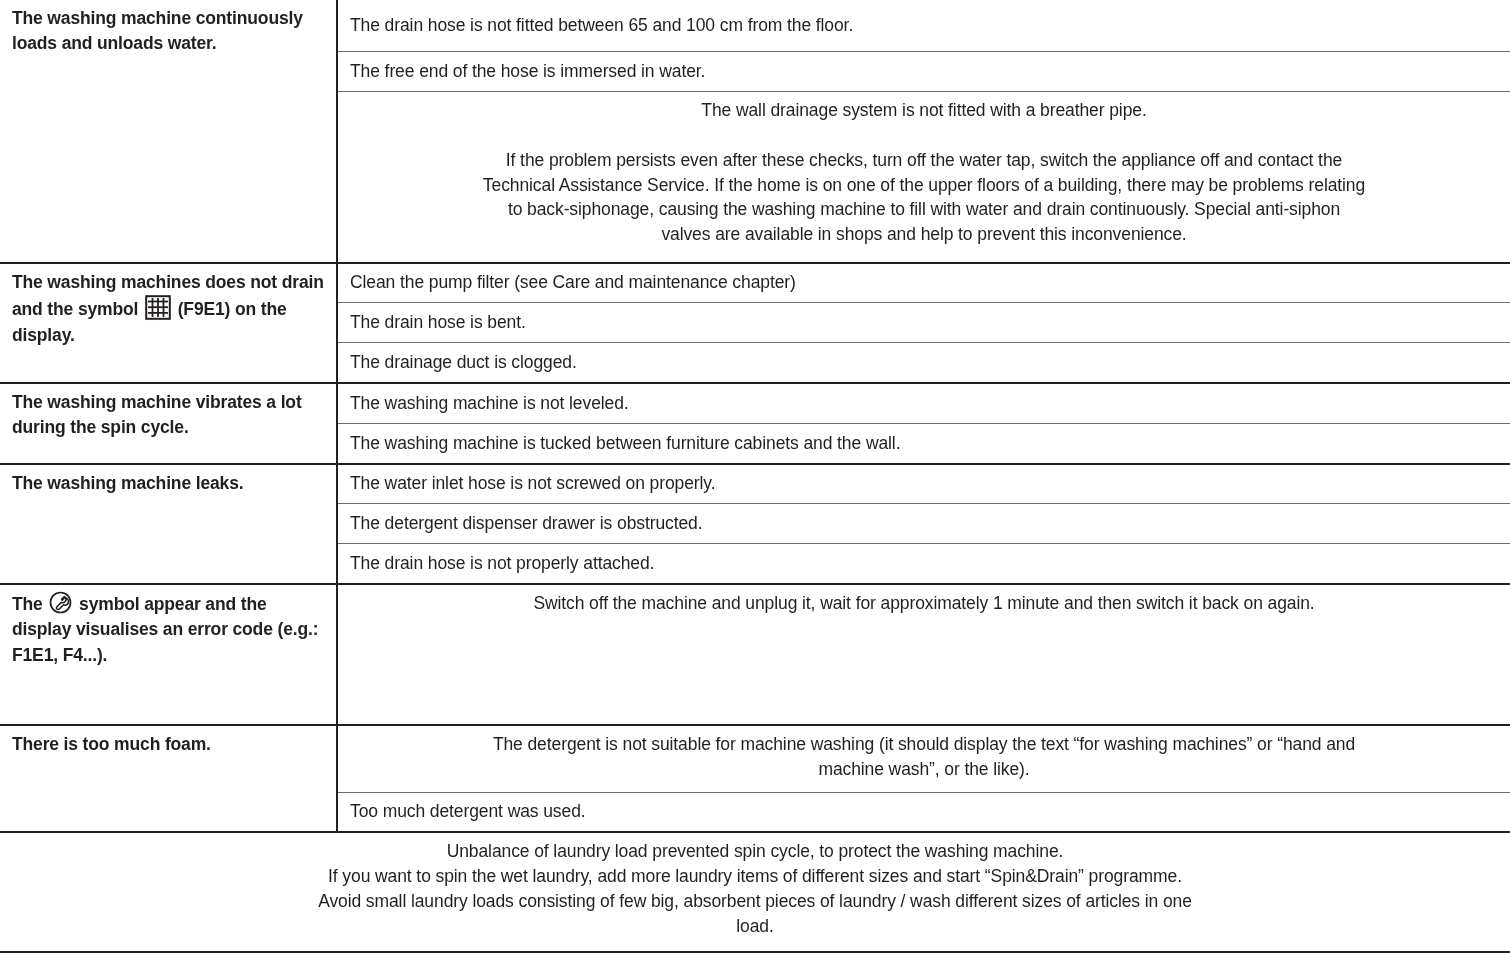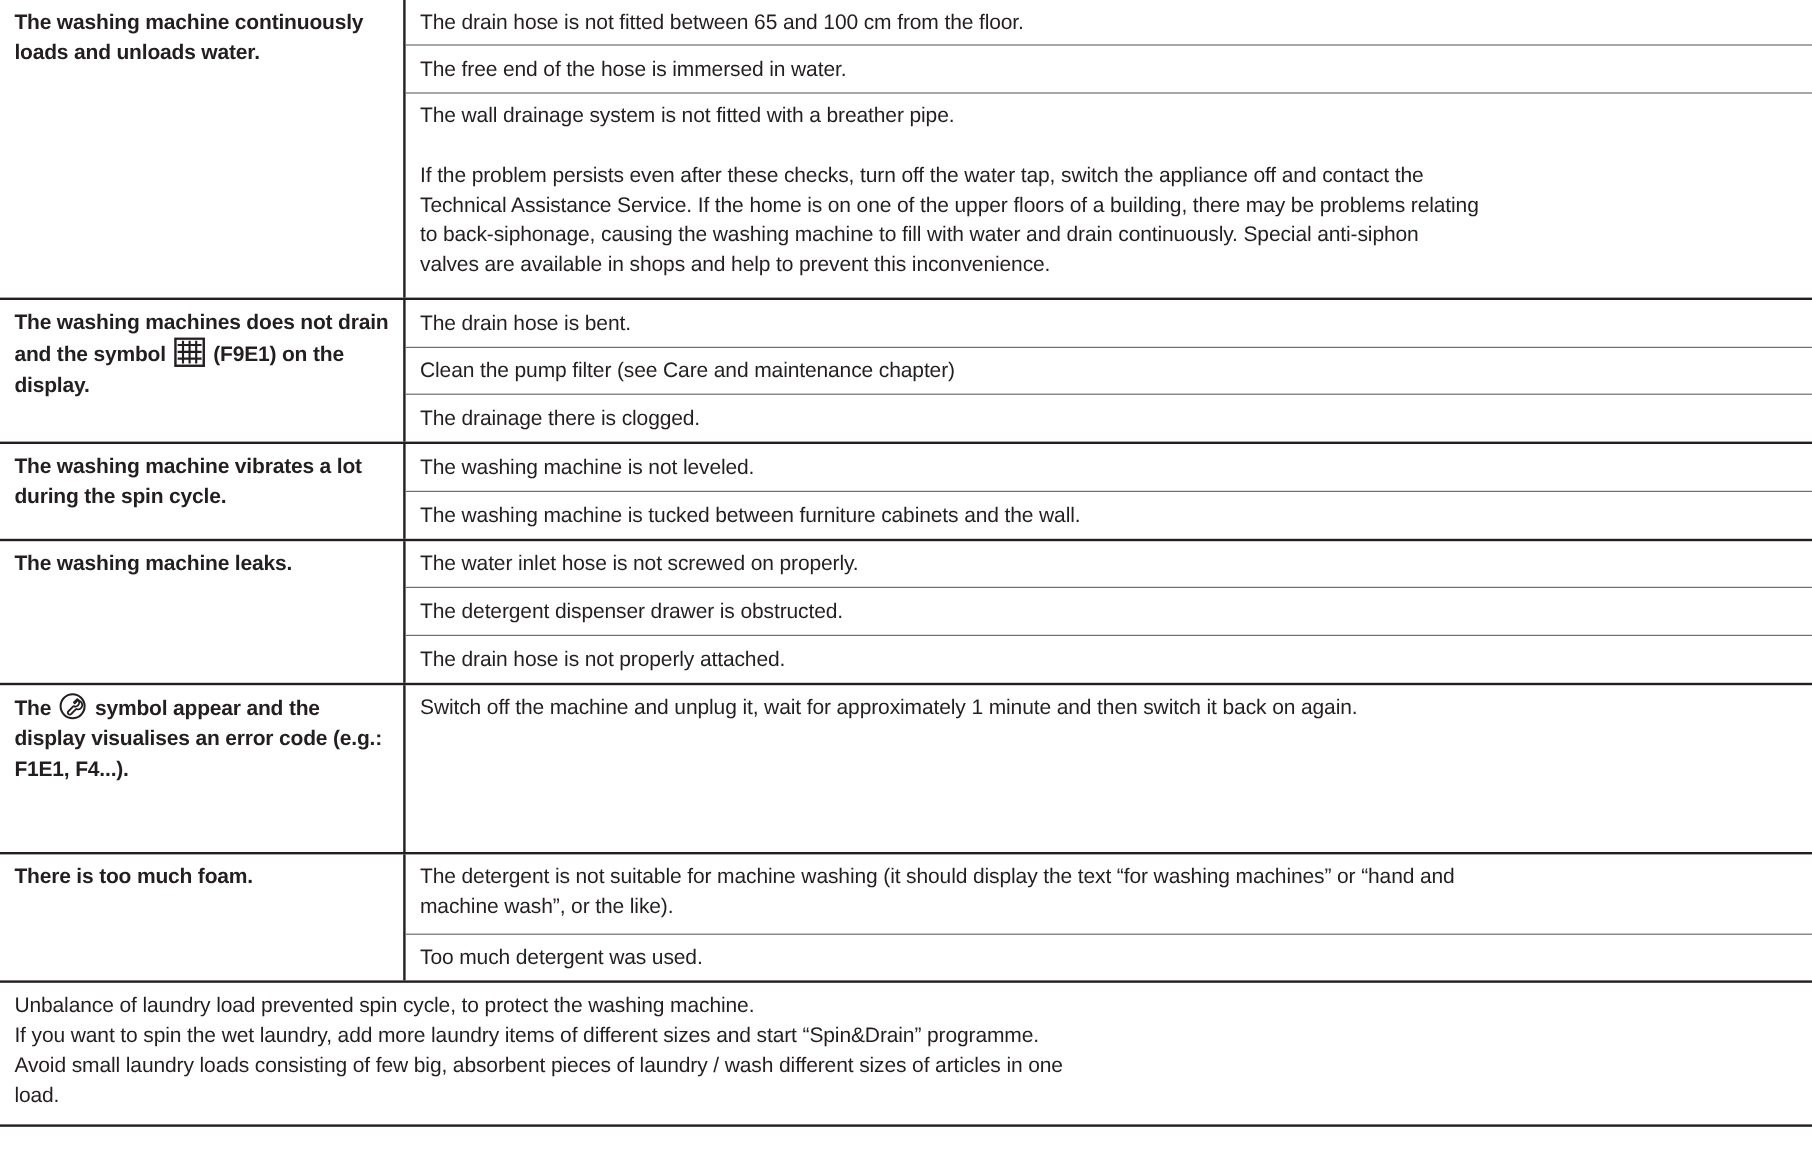--- a/index.html
+++ b/index.html
@@ -66,27 +66,28 @@
     align-items: center;
   }
   .cause-row:last-child {
     border-bottom: none;
   }
   .cause-row.multiline {
     display: block;
   }
   .cause-row .para {
     margin: 0;
+    text-align: center;
   }
   .cause-row .spacer-para {
     height: 1.42em;
   }
 
   
-  .h36  { height: 38px; }
+  .h36  { height: 52px; }
   .h40  { height: 40px; }
   .h170 { height: 170px; }
   .h39  { height: 39px; }
   .h40b { height: 40px; }
   .h119 { height: 139px; }
   .h67  { height: 67px; }
   .h38  { height: 38px; }
   .h118 { height: 118px; }
 
   
@@ -135,28 +136,28 @@
                 <line x1="7.5" y1="3" x2="7.5" y2="22"></line>
                 <line x1="13" y1="3" x2="13" y2="22"></line>
                 <line x1="18.5" y1="3" x2="18.5" y2="22"></line>
                 <line x1="3" y1="6.5" x2="23" y2="6.5"></line>
                 <line x1="3" y1="12.2" x2="23" y2="12.2"></line>
                 <line x1="3" y1="17.9" x2="23" y2="17.9"></line>
               </g>
             </svg></span><span> (F9E1) on the display.</span></div>
     </div>
     <div class="causes-col">
+      <div class="cause-row h39">
+          <span>Clean the pump filter (see Care and maintenance chapter)</span>
+        </div>
       <div class="cause-row h40b">
           <span>The drain hose is bent.</span>
         </div>
       <div class="cause-row h39">
-          <span>Clean the pump filter (see Care and maintenance chapter)</span>
-        </div>
-      <div class="cause-row h39">
-          <span>The drainage there is clogged.</span>
+          <span>The drainage duct is clogged.</span>
         </div>
     </div>
   </div>
 
   <div class="section">
     <div class="problem-cell">
       <div class="problem-text"><span>The washing machine vibrates a lot during the spin cycle.</span></div>
     </div>
     <div class="causes-col">
       <div class="cause-row h40b">

